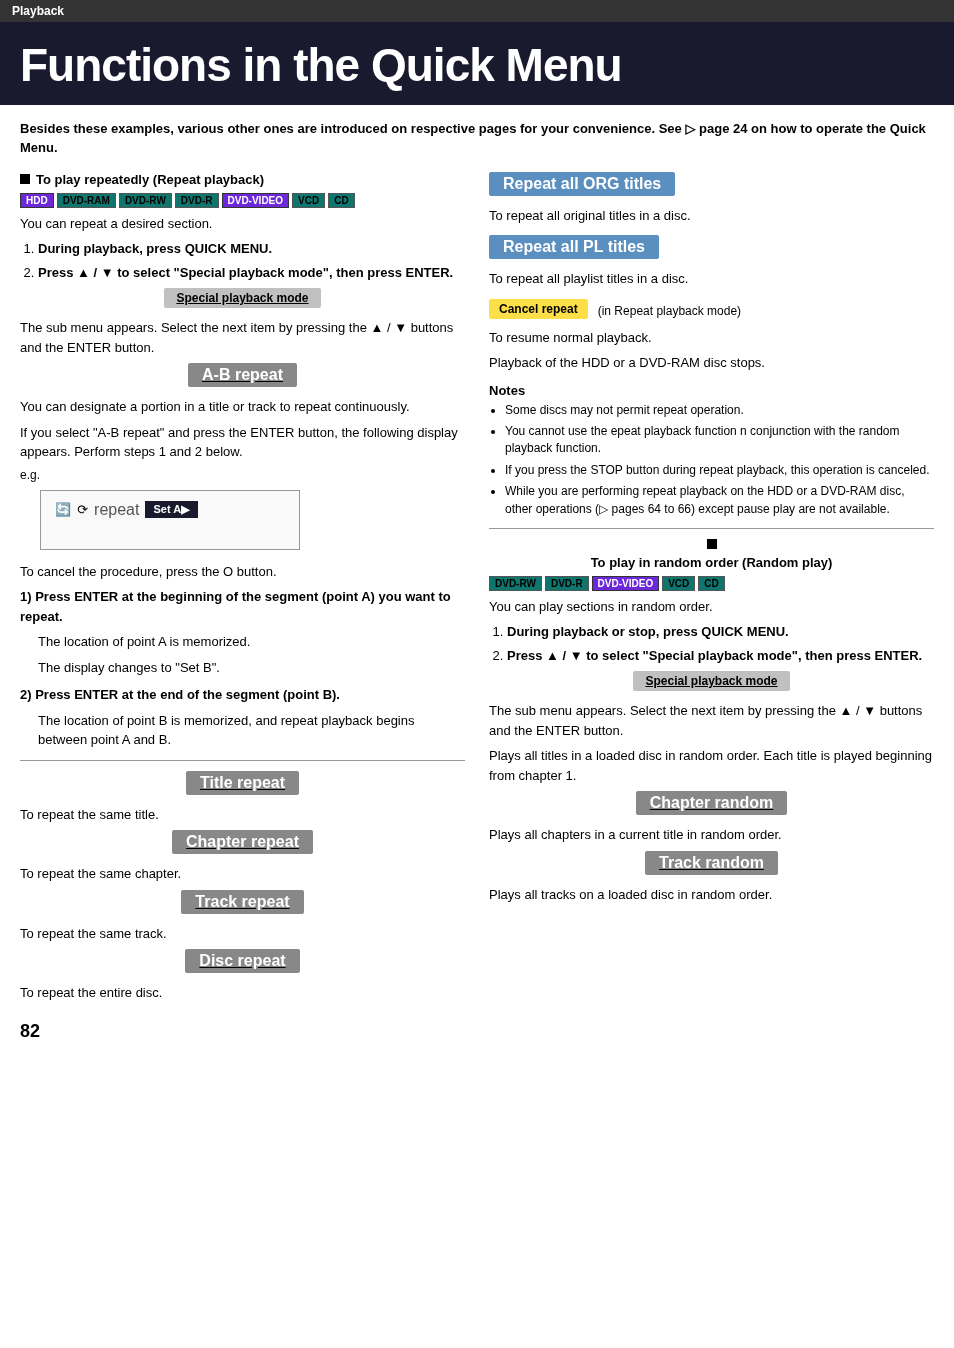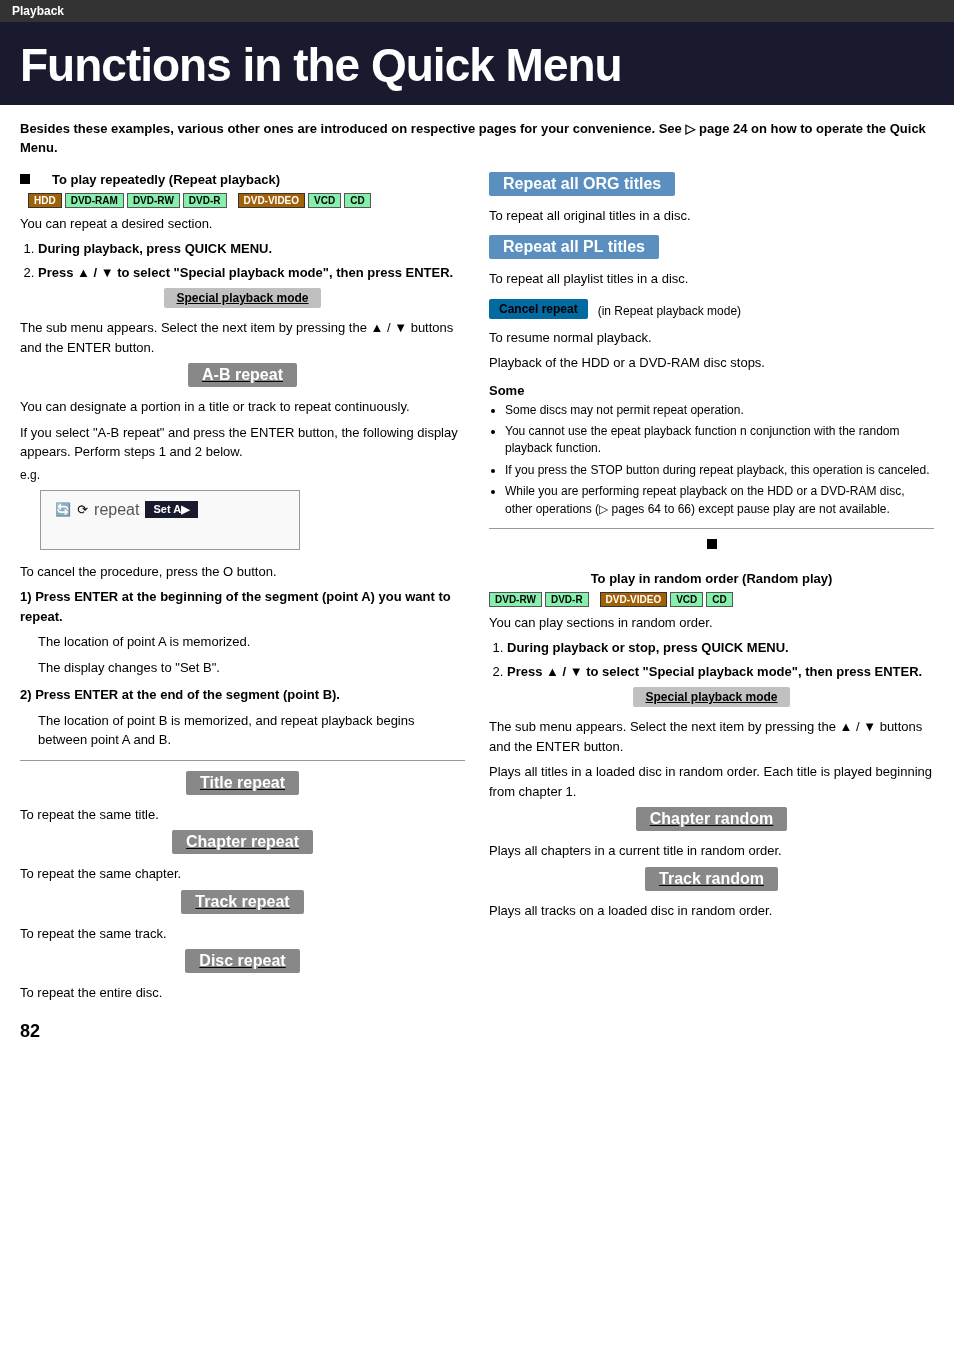--- a/index.html
+++ b/index.html
@@ -49,21 +49,21 @@
       flex: 1 1 0;
       min-width: 0;
     }
     .right-col {
       flex: 1 1 0;
       min-width: 0;
     }
     .section-header {
       display: flex;
       align-items: center;
-      gap: 22px;
+      gap: 6px;
       font-weight: bold;
       font-size: 13px;
       margin-bottom: 6px;
     }
     .section-header .square {
       width: 10px;
       height: 10px;
       background: #000;
       display: inline-block;
       flex-shrink: 0;
@@ -72,28 +72,27 @@
       display: flex;
       flex-wrap: wrap;
       gap: 3px;
       margin-bottom: 6px;
     }
     .badge {
       border: 1px solid #555;
       padding: 1px 5px;
       font-size: 10px;
       font-weight: bold;
-      background: #86efac;
+      background: #0f766e;
       white-space: nowrap;
     }
     .badge.dark {
-      background: #a16207;
+      background: #6d28d9;
       color: #fff;
       border-color: #333;
-      margin-left: 8px;
     }
     p { font-size: 13px; line-height: 1.5; margin-bottom: 6px; }
     ol { padding-left: 18px; margin-bottom: 6px; }
     ol li { font-size: 13px; line-height: 1.5; margin-bottom: 4px; }
     .subheading-box {
       background: #c0c0c0;
       text-align: center;
       font-weight: bold;
       font-size: 12px;
       padding: 3px 12px;
@@ -117,21 +116,21 @@
       color: #fff;
       text-align: center;
       font-weight: bold;
       font-size: 16px;
       padding: 3px 14px;
       display: inline-block;
       margin-bottom: 5px;
       border-radius: 2px;
     }
     .subheading-box-small {
-      background: #0369a1;
+      background: #fde047;
       text-align: center;
       font-weight: bold;
       font-size: 12px;
       padding: 3px 10px;
       display: inline-block;
       margin-bottom: 5px;
       border-radius: 2px;
     }
     .subheading-box-gray {
       background: #888;
@@ -300,21 +299,21 @@
       <div class="right-section">
         <div style="display:flex; align-items: center; gap:10px; margin-bottom:4px;">
           <div class="subheading-box-small">Cancel repeat</div>
           <span style="font-size:12px;">(in Repeat playback mode)</span>
         </div>
         <p>To resume normal playback.</p>
         <p>Playback of the HDD or a DVD-RAM disc stops.</p>
       </div>
 
       <div class="notes-section">
-        <div class="notes-title">Some</div>
+        <div class="notes-title">Notes</div>
         <ul>
           <li>Some discs may not permit repeat operation.</li>
           <li>You cannot use the epeat playback function n conjunction with the random playback function.</li>
           <li>If you press the STOP button during repeat playback, this operation is canceled.</li>
           <li>While you are performing repeat playback on the HDD or a DVD-RAM disc, other operations (▷ pages 64 to 66) except pause play are not available.</li>
         </ul>
       </div>
 
       <hr class="divider">
 

